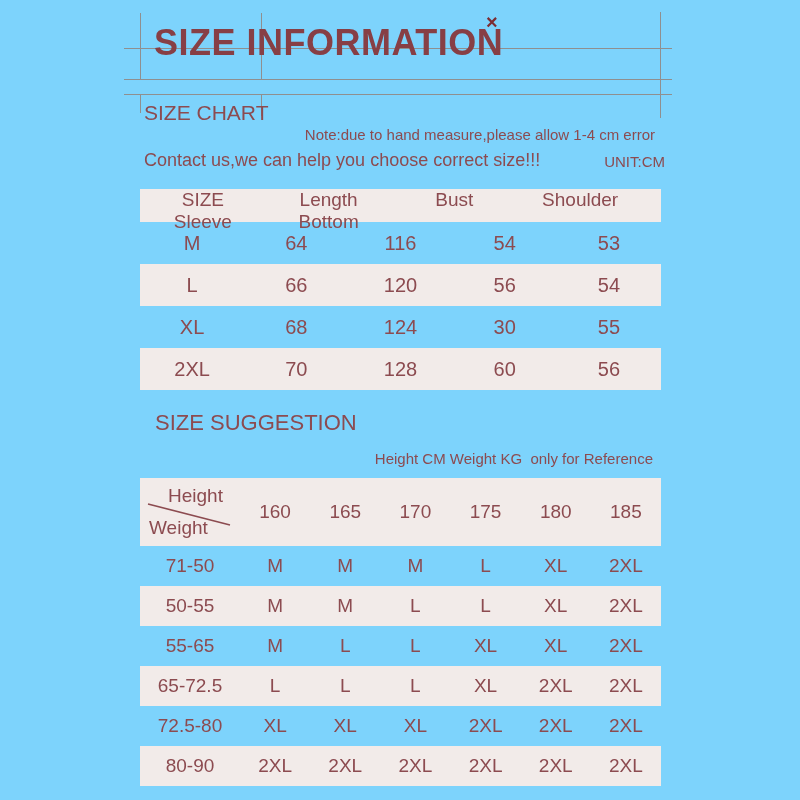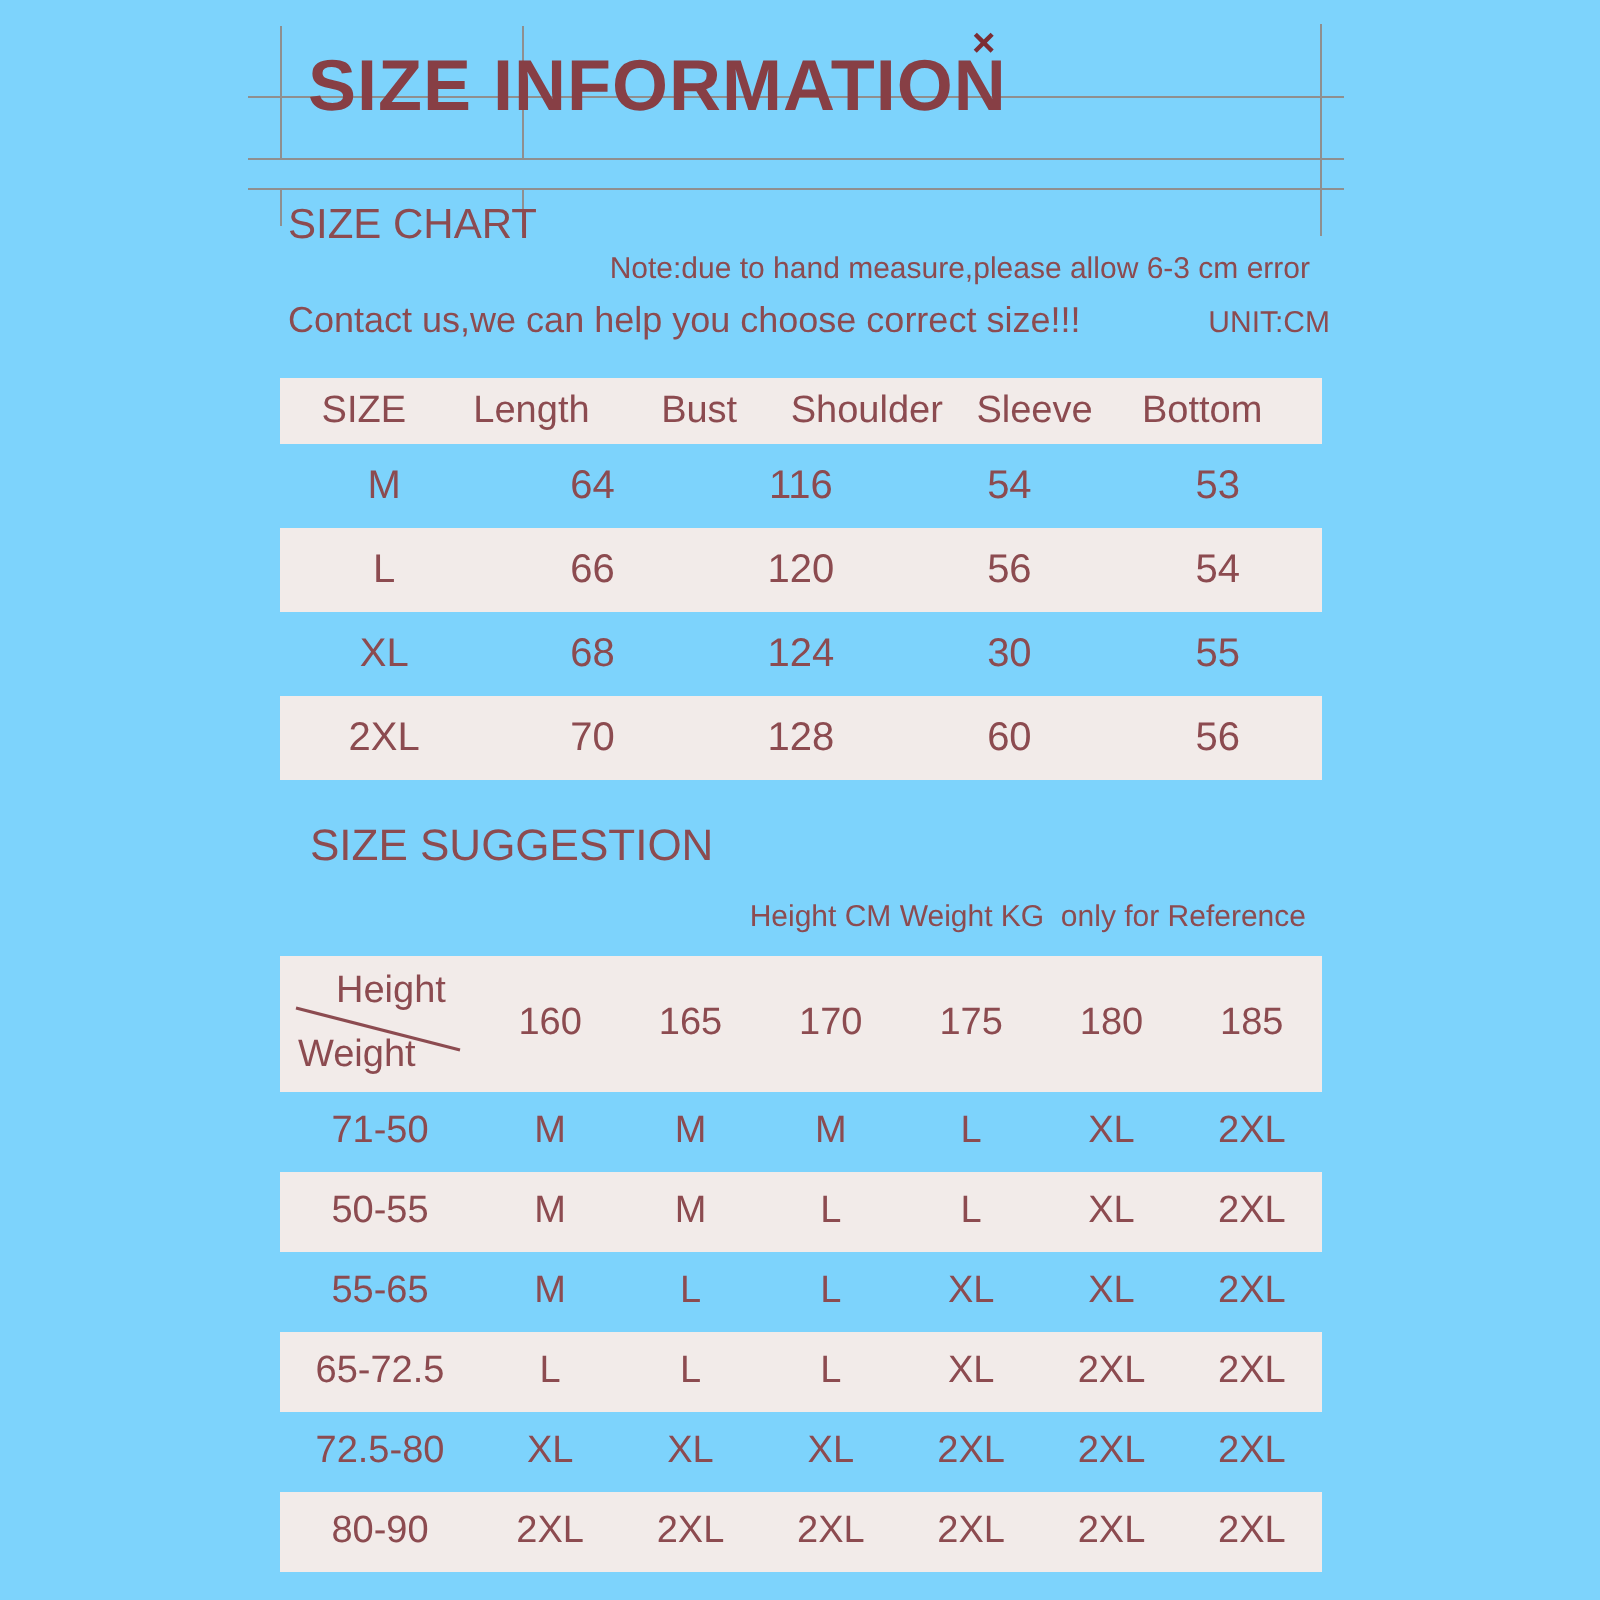--- a/index.html
+++ b/index.html
@@ -22,21 +22,21 @@
   }
   .sec1{position:absolute;left:144px;top:101px;margin:0;z-index:1;font-size:21px;font-weight:normal;color:#8c4b50;}
   .note{position:absolute;right:145px;top:126px;z-index:1;font-size:15px;}
   .contact{position:absolute;left:144px;top:150px;z-index:1;font-size:18px;}
   .unit{position:absolute;right:135px;top:153px;z-index:1;font-size:15px;}
   .sec2{position:absolute;left:155px;top:410px;margin:0;font-size:22px;font-weight:normal;z-index:1;}
   .sugnote{position:absolute;right:147px;top:450px;font-size:15px;z-index:1;}
   
   .t1{position:absolute;left:140px;top:189px;width:521px;z-index:1;}
   .t1 .hdr{
-    display:grid;grid-template-columns:repeat(6,1fr);height:33px;align-items:center;
+    display:grid;grid-template-columns:repeat(4,1fr);height:33px;align-items:center;
     background:#f2ebe9;padding-right:18px;width:503px;font-size:19px;
   }
   .t1 .row{display:grid;grid-template-columns:repeat(5,1fr);height:42px;align-items:center;font-size:20px;}
   .t1 .row.alt{background:#f2ebe9;}
   .t1 span,.t2 span{text-align:center;display:block;}
   
   .t2{position:absolute;left:140px;top:478px;width:521px;z-index:1;}
   .t2 .hdr{
     display:grid;grid-template-columns:100px repeat(6,1fr);height:68px;align-items:center;
     background:#f2ebe9;font-size:19px;
@@ -59,21 +59,21 @@
   <div class="gl v" style="left:140px;top:13px;height:66px"></div>
   <div class="gl v" style="left:140px;top:95px;height:18px"></div>
   <div class="gl v" style="left:261px;top:13px;height:66px"></div>
   <div class="gl v" style="left:261px;top:95px;height:21px"></div>
   <div class="gl v" style="left:660px;top:12px;height:106px"></div>
 
   <h1 class="title">SIZE INFORMATION</h1>
   <span class="close">×</span>
 
   <h2 class="sec1">SIZE CHART</h2>
-  <div class="note">Note:due to hand measure,please allow 6-3 cm error</div>
+  <div class="note">Note:due to hand measure,please allow 1-4 cm error</div>
   <div class="contact">Contact us,we can help you choose correct size!!!</div>
   <div class="unit">UNIT:CM</div>
 
   <div class="t1">
     <div class="hdr">
       <span>SIZE</span>
       <span>Length</span>
       <span>Bust</span>
       <span>Shoulder</span>
       <span>Sleeve</span>

